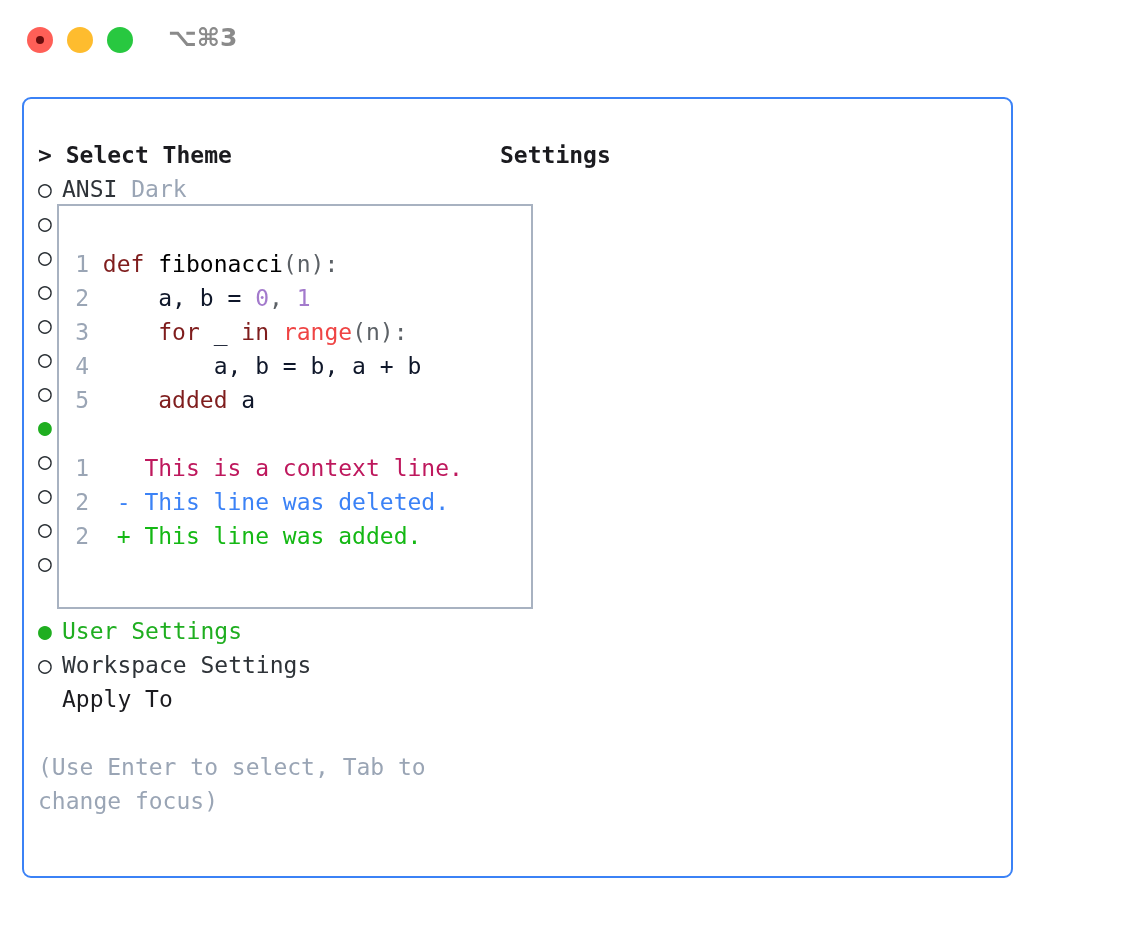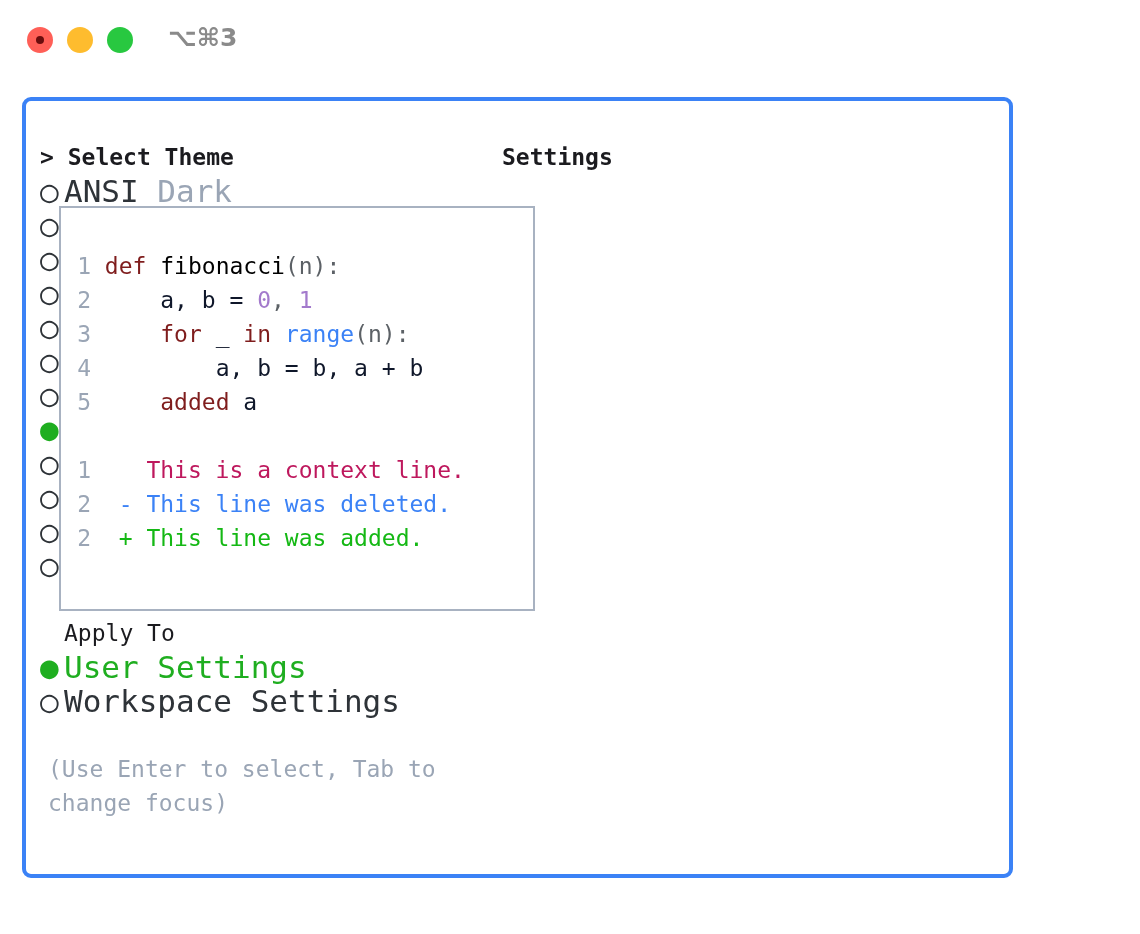--- a/index.html
+++ b/index.html
@@ -70,42 +70,42 @@
     white-space: pre;
   }
 
   
   #main-panel {
     position: absolute;
     left: 22px;
     top: 97px;
     width: 991px;
     height: 781px;
-    border: 4px solid #3b82f6;
+    border: 2px solid #3b82f6;
     border-radius: 9px;
     background: #ffffff;
     box-sizing: border-box;
   }
 
   
   #theme-column {
     position: absolute;
     left: 14px;
     top: 39px;
     width: 440px;
   }
   .col-heading {
     font-size: 23px;
     font-weight: bold;
     color: #1b1b1f;
     line-height: 34px;
     white-space: pre;
   }
   .opt-row {
-    font-size: 31px;
+    font-size: 23px;
     line-height: 34px;
     color: #2e3338;
     white-space: pre;
     display: block;
   }
   .bullet {
     display: inline-block;
     width: 24px;
   }
   .opt-row.selected { color: #1fae20; }
@@ -124,21 +124,20 @@
     padding-left: 24px;
   }
 
   #hint-text {
     margin-top: 34px;
     font-size: 23px;
     line-height: 34px;
     color: #9aa5b5;
     width: 410px;
     white-space: pre-wrap;
-    margin-left: 8px;
   }
 
   
   #preview-column {
     position: absolute;
     left: 476px;
     top: 39px;
     width: 500px;
   }
   #preview-heading {
@@ -172,21 +171,21 @@
   }
   .lineno {
     color: #9aa5b5;
     display: inline-block;
     width: 22px;
     text-align: right;
   }
   .tok-kw   { color: #7f1d1d; }
   .tok-fn   { color: #000000; }
   .tok-num  { color: #a37acc; }
-  .tok-bi   { color: #3b82f6; }
+  .tok-bi   { color: #ef4444; }
   .tok-punc { color: #5c6166; }
   .tok-var  { color: #0f172a; }
   .diff-gap { height: 34px; }
   .diff-ctx { color: #be185d; }
   .diff-del { color: #3b82f6; }
   .diff-add { color: #14b814; }
 </style>
 </head>
 <body>
 
@@ -215,25 +214,25 @@
           <div class="opt-row"><span class="bullet">○</span><span class="opt-label">ANSI Light </span><span class="opt-tag">Light</span></div>
           <div class="opt-row selected"><span class="bullet">●</span><span class="opt-label">Ayu Light </span><span class="opt-tag">Light</span></div>
           <div class="opt-row"><span class="bullet">○</span><span class="opt-label">Default Light </span><span class="opt-tag">Light</span></div>
           <div class="opt-row"><span class="bullet">○</span><span class="opt-label">GitHub Light </span><span class="opt-tag">Light</span></div>
           <div class="opt-row"><span class="bullet">○</span><span class="opt-label">Google Code </span><span class="opt-tag">Light</span></div>
           <div class="opt-row"><span class="bullet">○</span><span class="opt-label">XCode </span><span class="opt-tag">Light</span></div>
         </div>
 
       <div class="spacer-row"></div>
 
-      <div id="apply-heading">Apply To</div>
       <div id="apply-list">
           <div class="opt-row selected"><span class="bullet">●</span><span>User Settings</span></div>
           <div class="opt-row"><span class="bullet">○</span><span>Workspace Settings</span></div>
         </div>
+      <div id="apply-heading">Apply To</div>
 
       <div id="hint-text">(Use Enter to select, Tab to change focus)</div>
     </div>
 
     <div id="preview-column">
       <div id="preview-heading">Settings</div>
     </div>
 
     <div id="preview-box">
       <div id="code-area">

